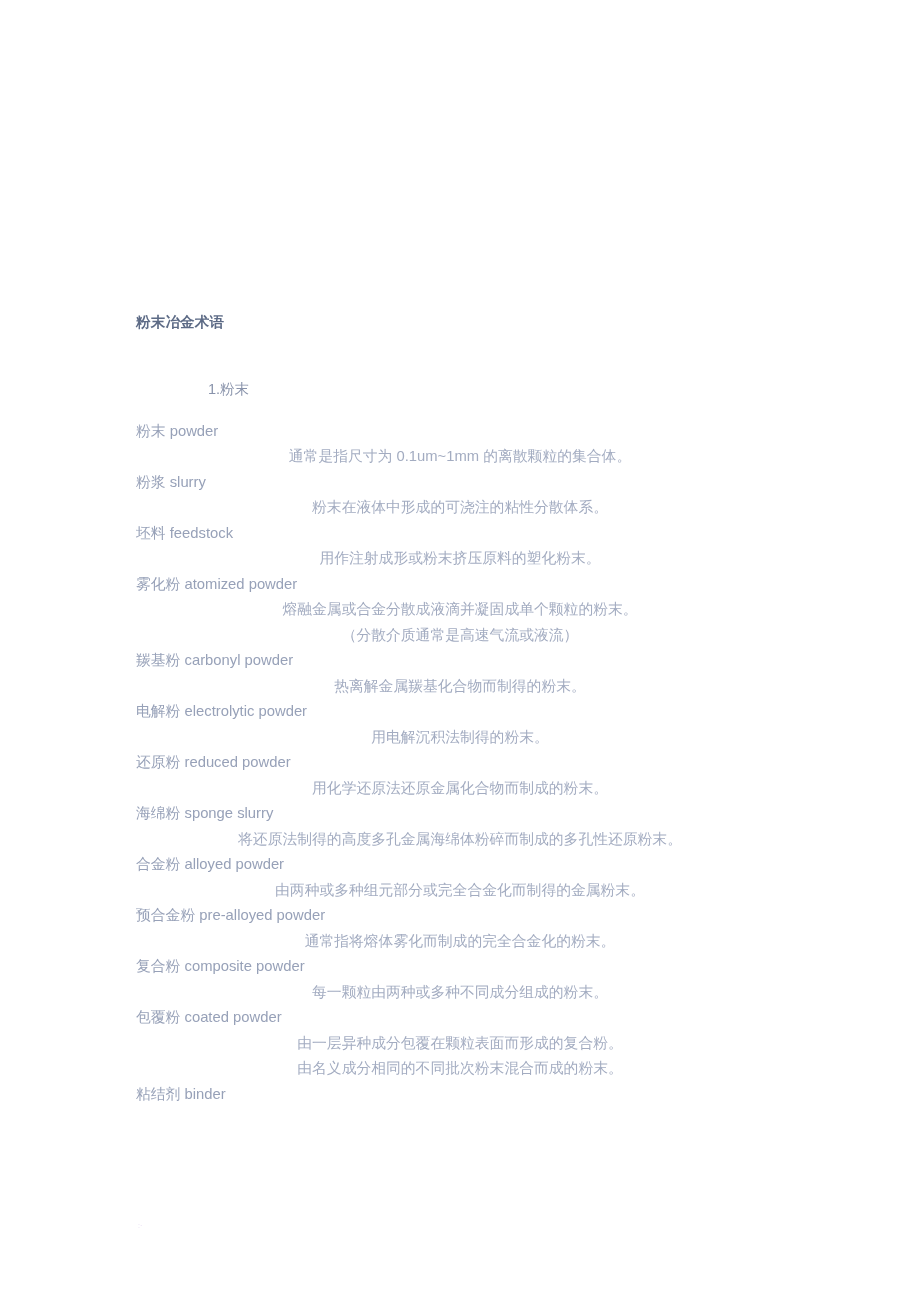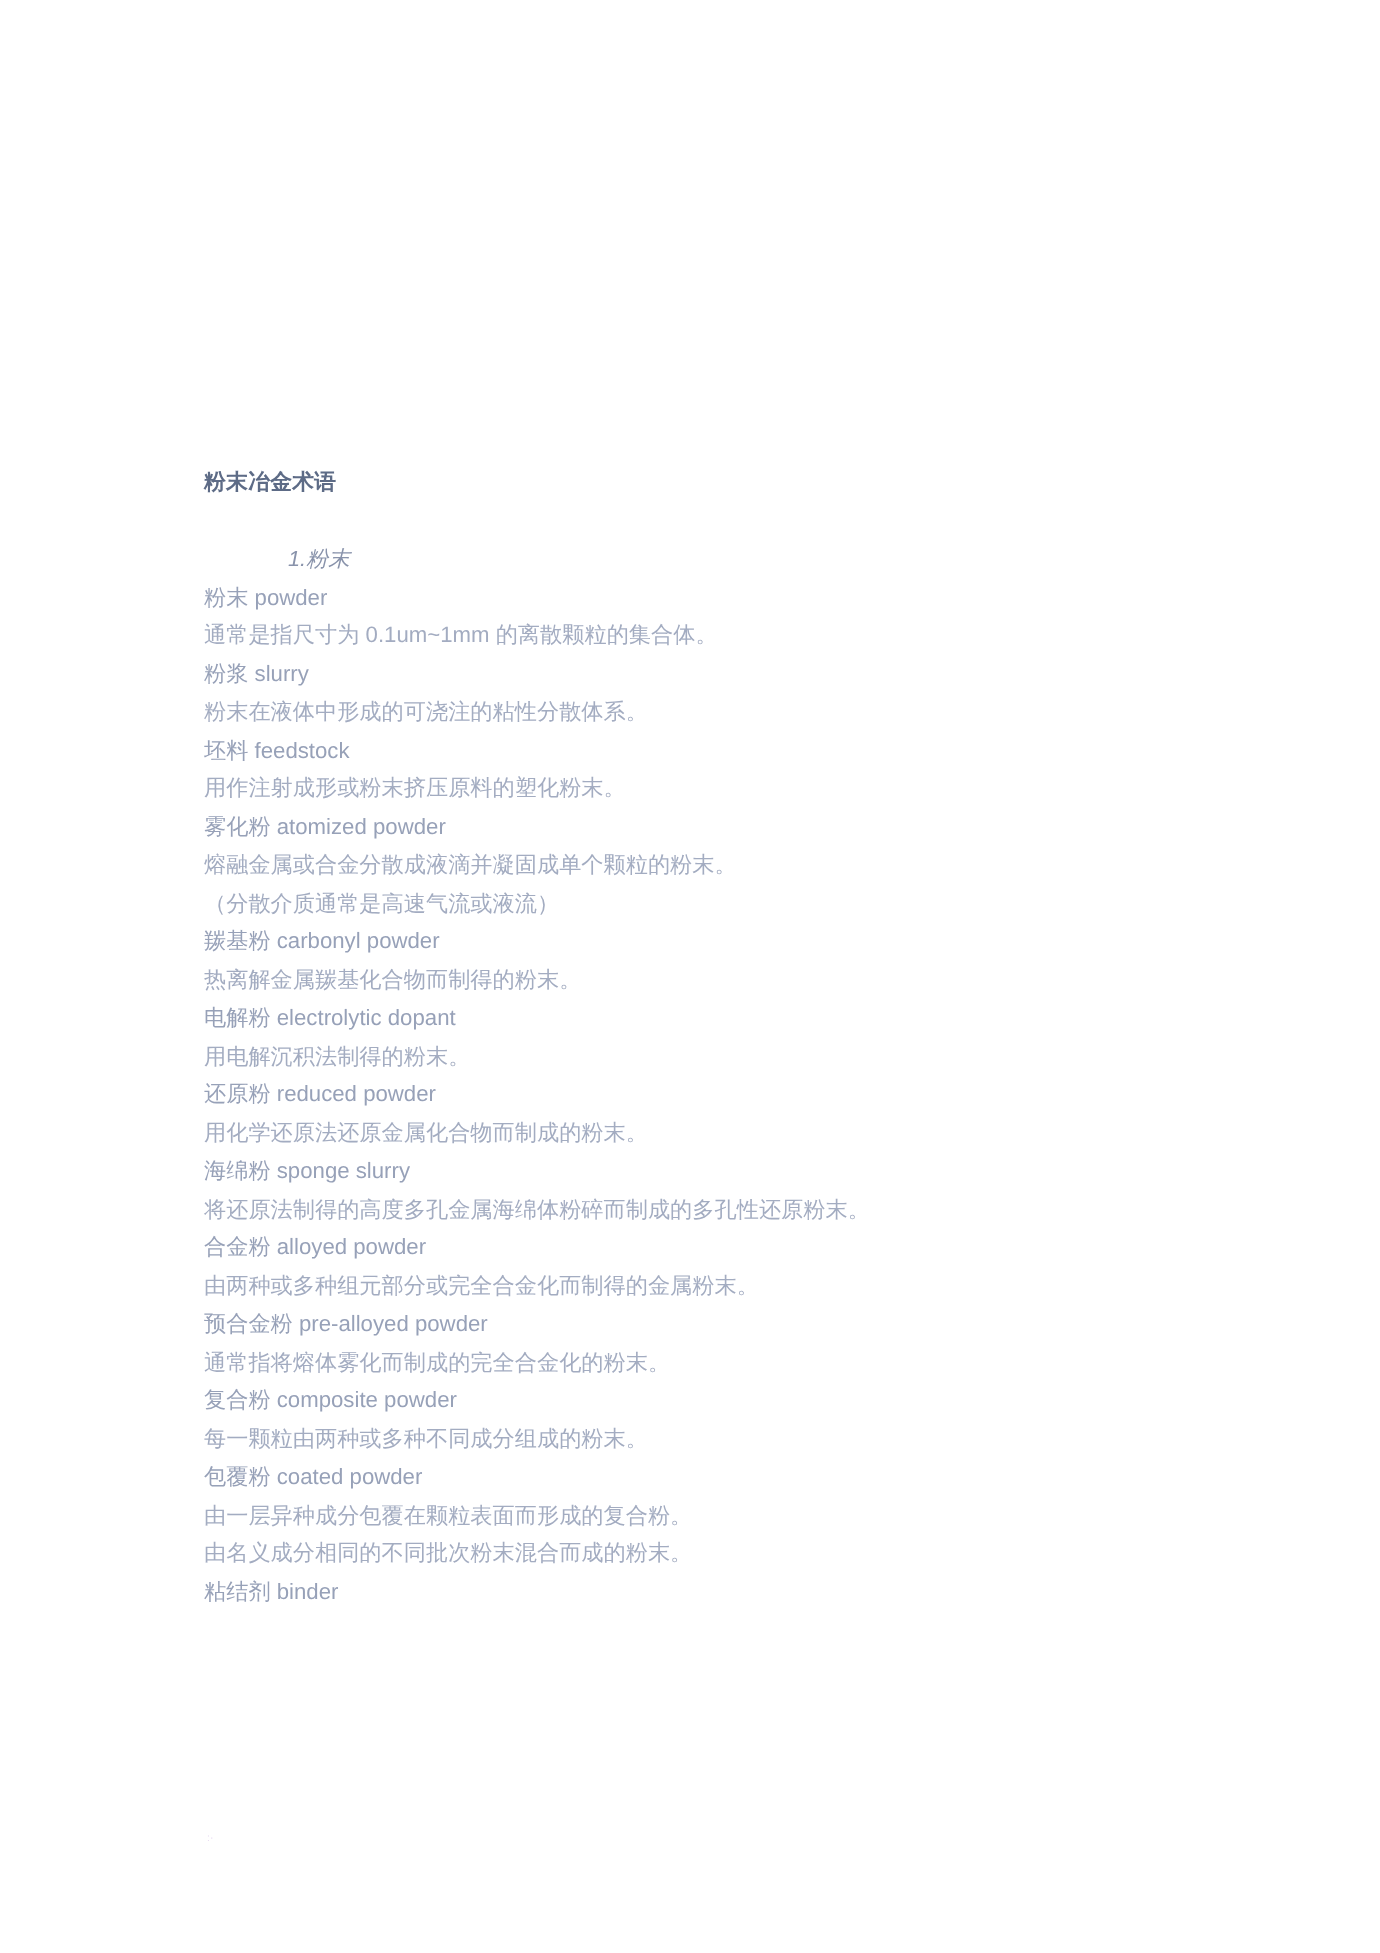--- a/index.html
+++ b/index.html
@@ -36,38 +36,38 @@
     margin: 0 0 0 0;
     letter-spacing: 0.2px;
   }
   .spacer-line {
     height: 25.5px;
   }
   .section-heading {
     font-size: 14.5px;
     color: #8993ab;
     line-height: 25.5px;
-    margin: 0;
+    margin: 16px;
     padding-left: 56px;
     white-space: pre;
-    font-style: italic;
   }
   .term-line {
     font-size: 14.8px;
     color: #97a1b8;
     line-height: 25.5px;
     margin: 0;
     white-space: pre-wrap;
   }
   .def-line {
     font-size: 14.8px;
     color: #a3acc1;
     line-height: 25.5px;
     margin: 0;
     white-space: pre-wrap;
+    text-align: center;
   }
   .def-line.wrap {
     width: 648px;
   }
   .artifact {
     position: absolute;
     left: 138px;
     top: 1222px;
     font-size: 7px;
     color: #e8dcf2;
@@ -97,21 +97,21 @@
     <div class="term-line">坯料 feedstock</div>
     <div class="def-line wrap">用作注射成形或粉末挤压原料的塑化粉末。</div>
 
     <div class="term-line">雾化粉 atomized powder</div>
     <div class="def-line wrap">熔融金属或合金分散成液滴并凝固成单个颗粒的粉末。</div>
     <div class="def-line wrap">（分散介质通常是高速气流或液流）</div>
 
     <div class="term-line">羰基粉 carbonyl powder</div>
     <div class="def-line wrap">热离解金属羰基化合物而制得的粉末。</div>
 
-    <div class="term-line">电解粉 electrolytic dopant</div>
+    <div class="term-line">电解粉 electrolytic powder</div>
     <div class="def-line wrap">用电解沉积法制得的粉末。</div>
 
     <div class="term-line">还原粉 reduced powder</div>
     <div class="def-line wrap">用化学还原法还原金属化合物而制成的粉末。</div>
 
     <div class="term-line">海绵粉 sponge slurry</div>
     <div class="def-line wrap">将还原法制得的高度多孔金属海绵体粉碎而制成的多孔性还原粉末。</div>
 
     <div class="term-line">合金粉 alloyed powder</div>
     <div class="def-line wrap">由两种或多种组元部分或完全合金化而制得的金属粉末。</div>

